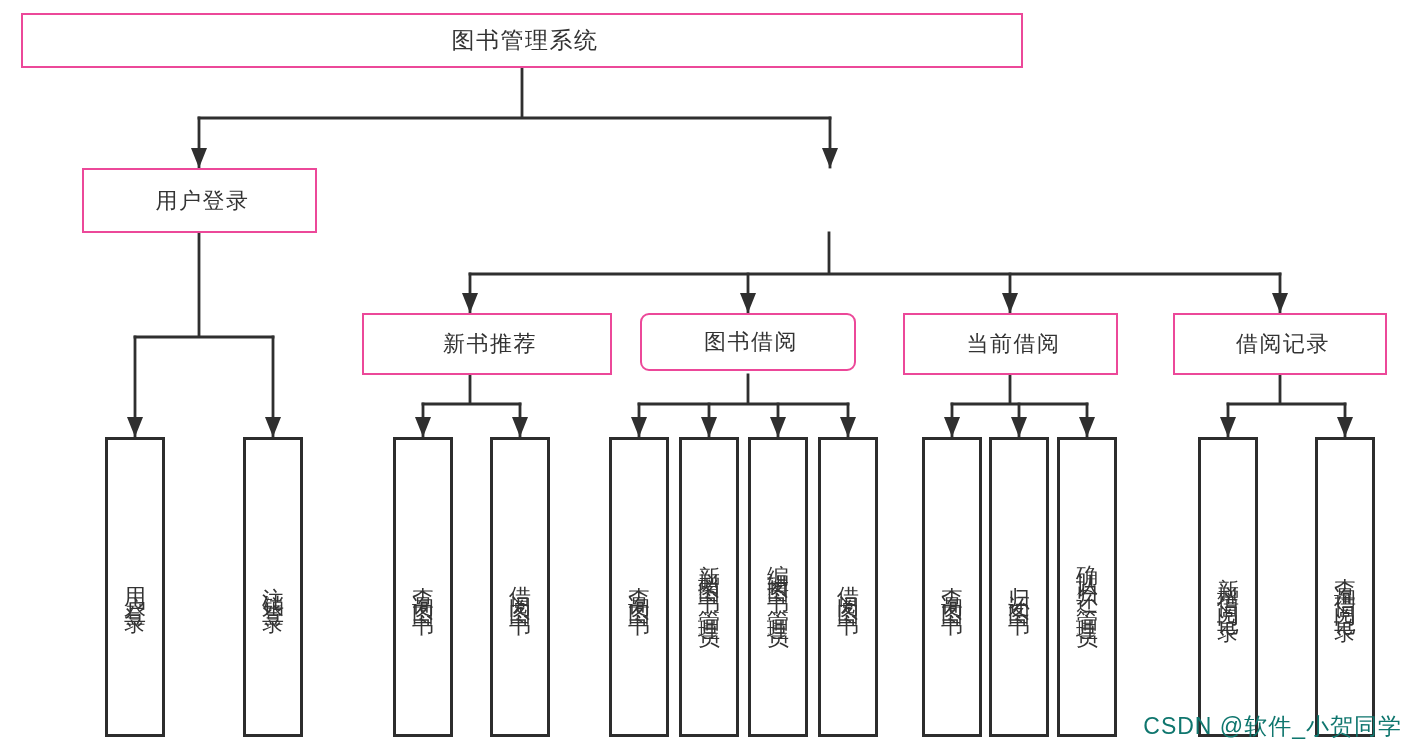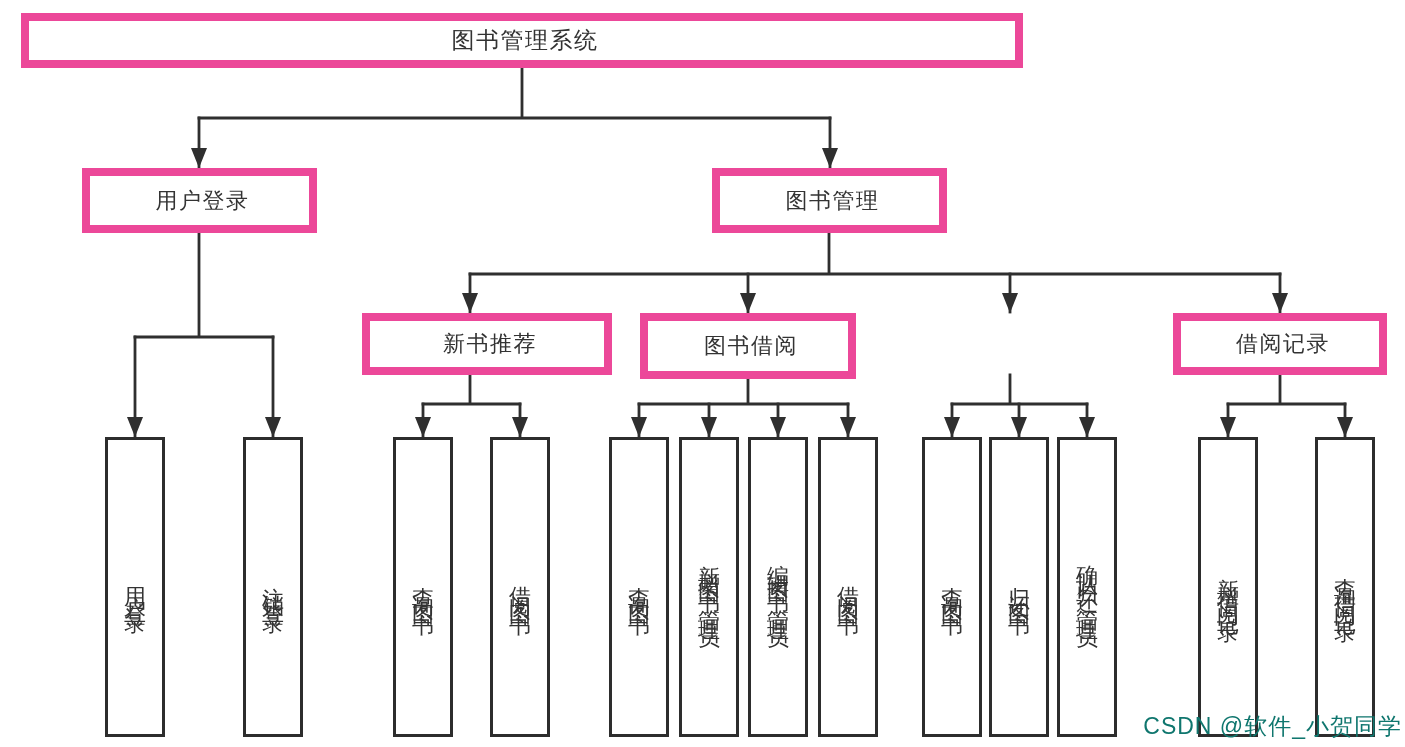--- a/index.html
+++ b/index.html
@@ -13,21 +13,21 @@
   }
   #connectors {
     position: absolute;
     left: 0; top: 0;
     width: 1405px; height: 747px;
   }
   .box {
     position: absolute;
     box-sizing: border-box;
     background: #ffffff;
-    border: 8px solid #ec4899;
+    border: 2px solid #ec4899;
     display: flex;
     align-items: center;
     justify-content: center;
     color: #333333;
     font-size: 22px;
     letter-spacing: 1.5px;
     white-space: nowrap;
     padding-left: 6px;
   }
   .root-box { font-size: 23px; }
@@ -105,24 +105,24 @@
 
       <path d="M1280,375 V404 M1228,404 H1345"></path>
       <line x1="1228" y1="404" x2="1228" y2="436" marker-end="url(#arrow)"></line>
       <line x1="1345" y1="404" x2="1345" y2="436" marker-end="url(#arrow)"></line>
     </g>
   </svg>
 
   <div class="box root-box" style="left:21px; top:13px; width:1002px; height:55px;">图书管理系统</div>
 
   <div class="box" style="left:82px; top:168px; width:235px; height:65px;">用户登录</div>
-  <div class="box" style="left:712px; top:168px; width:235px; height:65px;">图书管理</div>
 
   <div class="box" style="left:362px; top:313px; width:250px; height:62px;">新书推荐</div>
-  <div class="box" style="left:640px; top:313px; width:216px; height:66px;">图书借阅</div>
+  <div class="box" style="left:640px; top:313px; width:216px; height:58px;border-radius:9px;">图书借阅</div>
+  <div class="box" style="left:903px; top:313px; width:215px; height:62px;">当前借阅</div>
   <div class="box" style="left:1173px; top:313px; width:214px; height:62px;">借阅记录</div>
 
   <div class="leaf" style="left:105px;">
     <span class="vtext">用户登录</span>
   </div>
   <div class="leaf" style="left:243px;">
     <span class="vtext">注销登录</span>
   </div>
   <div class="leaf" style="left:393px;">
     <span class="vtext">查询图书</span>

